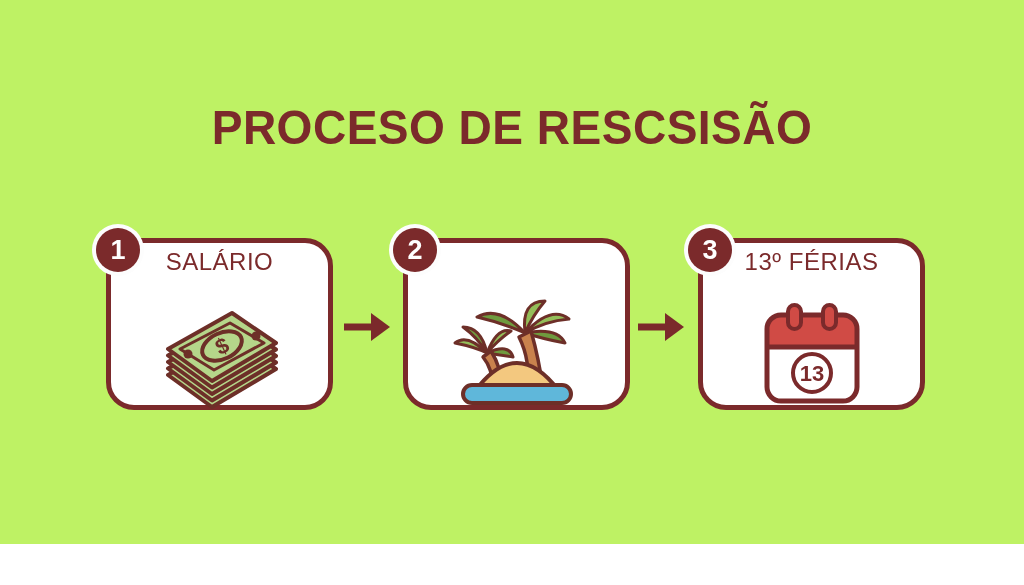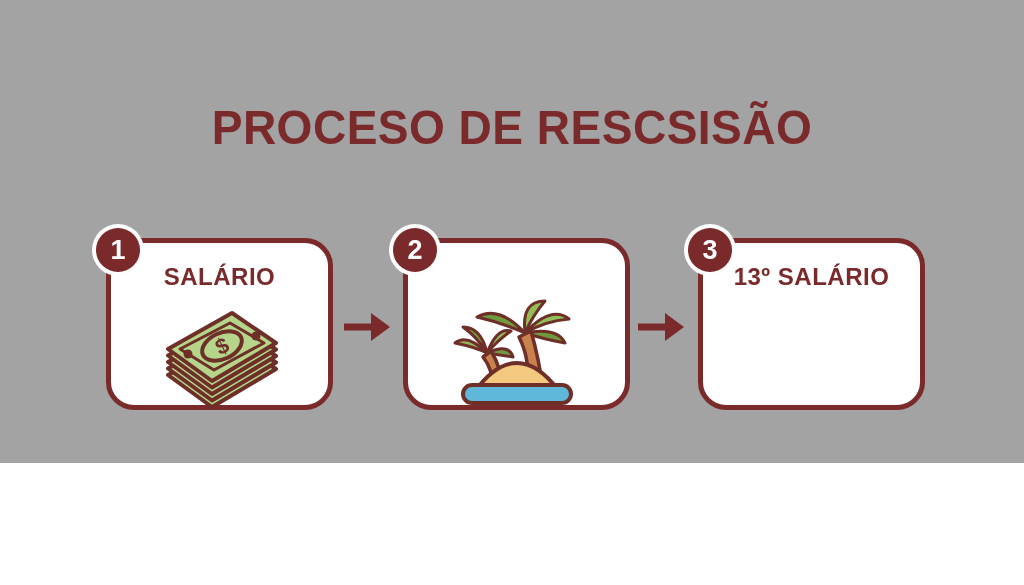--- a/index.html
+++ b/index.html
@@ -1,18 +1,18 @@
 <!DOCTYPE html>
 <html><head>
 <meta charset="utf-8">
 <style>
   html,body { margin:0; padding:0; background:#ffffff; }
   .canvas {
-    position:relative; width:1024px; height:463px;
-    background:#a3a3a3; overflow:hidden;
+    position:relative; width:1024px; height:544px;
+    background:#bef264; overflow:hidden;
     font-family:"Liberation Sans", sans-serif;
   }
   .title {
     position:absolute; top:70px; left:0; width:100%;
     text-align:center; font-size:49px; font-weight:bold; line-height:1;
     color:#7b2a2b; letter-spacing:0.5px;
     transform:scaleX(0.94); transform-origin:center;
     white-space:nowrap;
   }
   .step-card {
@@ -24,22 +24,22 @@
   .card-2 { left:403px; }
   .card-3 { left:698px; }
   .badge {
     position:absolute; left:-15px; top:-15px; width:44px; height:44px;
     background:#7b2a2b; border-radius:50%;
     box-shadow:0 0 0 4px #fdfdfd;
     display:flex; align-items:center; justify-content:center;
     color:#ffffff; font-size:27px; font-weight:bold; z-index:2;
   }
   .step-label {
-    position:absolute; top:20px; left:0; width:100%;
-    text-align:center; font-size:24px; font-weight:bold;
+    position:absolute; top:5px; left:0; width:100%;
+    text-align:center; font-size:24px; font-weight:normal;
     color:#7b2a2b; letter-spacing:0.5px; white-space:nowrap;
   }
   .icon-wrap {
     position:absolute; left:50%; top:56px; transform:translateX(-50%);
     width:140px; height:110px;
   }
   .arrow {
     position:absolute; top:305px; width:52px; height:44px;
   }
   .arrow-1 { left:340px; }
@@ -119,16 +119,31 @@
     <svg width="52" height="44" viewBox="0 0 52 44">
       <line x1="4" y1="22" x2="34" y2="22" stroke="#7b2a2b" stroke-width="7"></line>
       <polygon points="31,8 50,22 31,36" fill="#7b2a2b"></polygon>
     </svg>
   </div>
 
   <section class="step-card card-3">
     <div class="badge">
       <span>3</span>
     </div>
-    <div class="step-label">13º SALÁRIO</div>
+    <div class="step-label">13º FÉRIAS</div>
+    <div class="icon-wrap">
+      <svg width="140" height="110" viewBox="0 0 140 110">
+
+        <path d="M39,16 h62 a14,14 0 0 1 14,14 v18 h-90 v-18 a14,14 0 0 1 14,-14 z" fill="#d04b45"></path>
+
+        <rect x="25" y="16" width="90" height="86" rx="14" fill="none" stroke="#7b2a2b" stroke-width="5"></rect>
+        <line x1="25" y1="48" x2="115" y2="48" stroke="#7b2a2b" stroke-width="5"></line>
+
+        <rect x="46" y="6" width="13" height="24" rx="6.5" fill="#d04b45" stroke="#7b2a2b" stroke-width="4"></rect>
+        <rect x="81" y="6" width="13" height="24" rx="6.5" fill="#d04b45" stroke="#7b2a2b" stroke-width="4"></rect>
+
+        <circle cx="70" cy="74" r="19" fill="#ffffff" stroke="#7b2a2b" stroke-width="4"></circle>
+        <text x="70" y="74" dy="0.35em" text-anchor="middle" font-size="22" font-weight="bold" fill="#7b2a2b">13</text>
+      </svg>
+    </div>
   </section>
 
 </div>
 
 </body></html>

